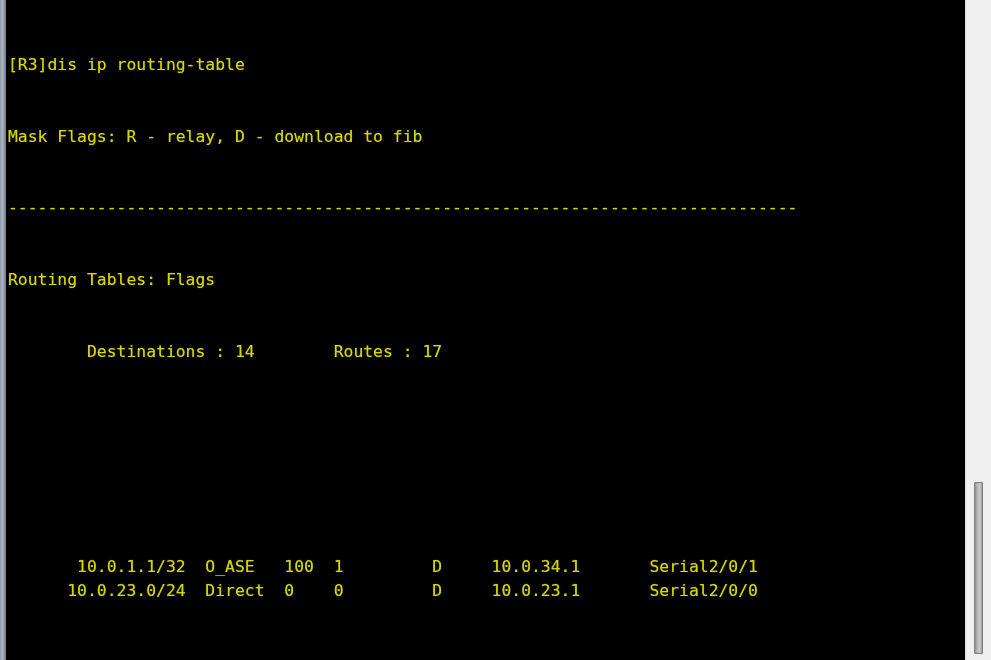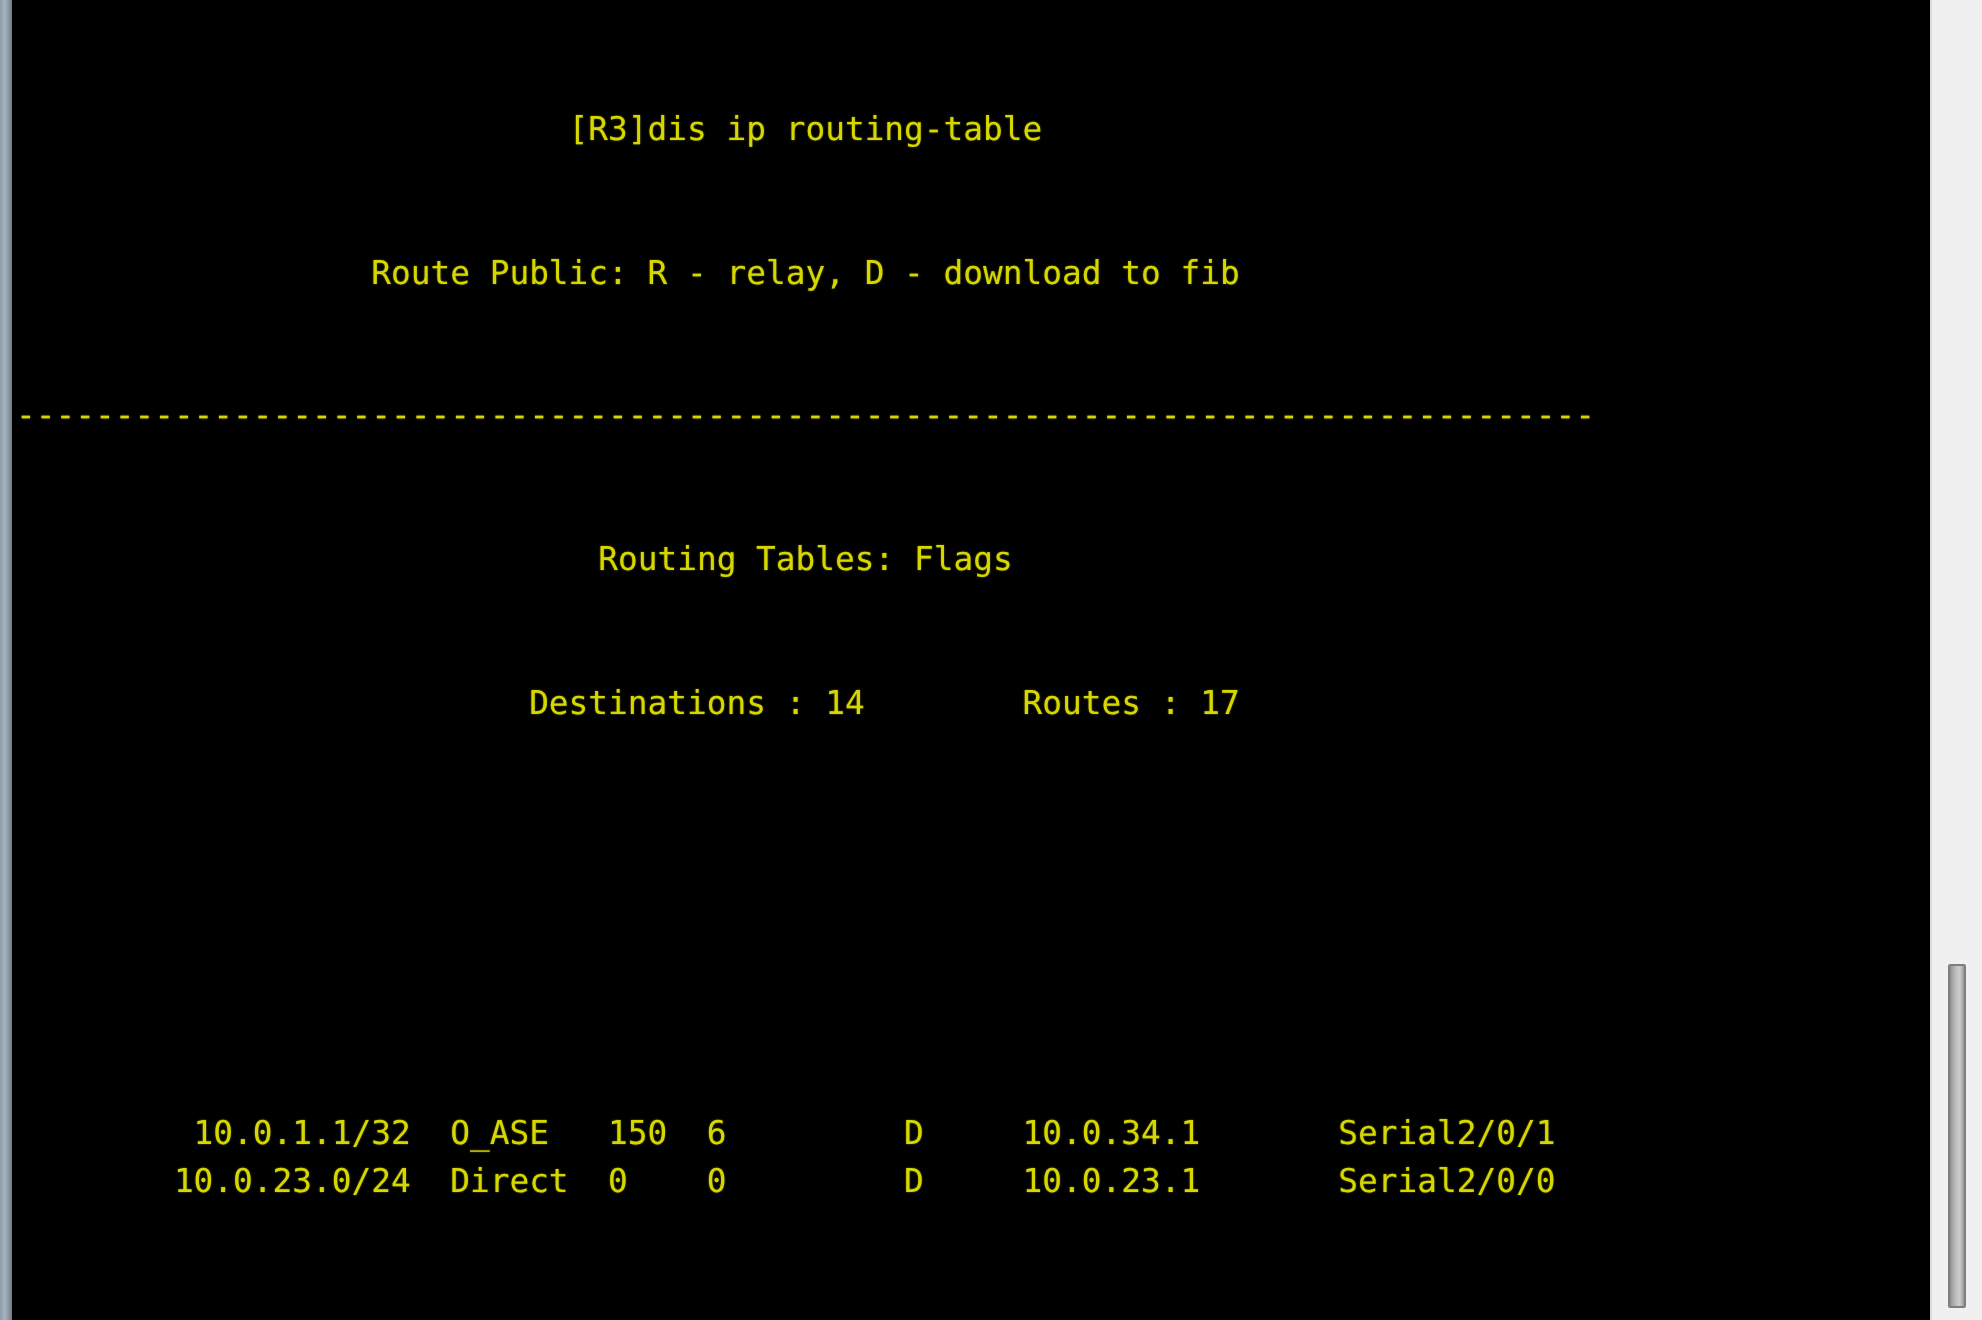--- a/index.html
+++ b/index.html
@@ -33,21 +33,21 @@
     position: absolute;
     left: 2px; top: 5px;
     white-space: pre;
     font-family: "DejaVu Sans Mono", "Liberation Mono", monospace;
     font-size: 16.4px;
     line-height: 23.9px;
     letter-spacing: 0px;
     color: #d7d700;
     text-shadow: 0 0 1px rgba(215,215,0,0.55);
   }
-  .line { display: block; height: 23.9px; text-align: center; }
+  .line { display: block; height: 23.9px; }
   .blank { display: block; height: 23.9px; }
   
   #scrollbar-track {
     position: absolute;
     right: 0; top: 0;
     width: 26px; height: 660px;
     background: #f0f0f0;
     border-left: 1px solid #dcdcdc;
   }
   #scrollbar-thumb {
@@ -64,27 +64,27 @@
 </head>
 <body>
 
 <div id="app">
 
   <div id="left-border"></div>
 
   <div id="terminal">
     <div id="screen">
       <span class="line">[R3]dis ip routing-table</span>
-      <span class="line">Route Public: R - relay, D - download to fib</span>
+      <span class="line">Mask Flags: R - relay, D - download to fib</span>
       <span class="line">--------------------------------------------------------------------------------</span>
       <span class="line">Routing Tables: Flags</span>
       <span class="line">        Destinations : 14        Routes : 17</span>
       <span class="blank"> </span>
       <span class="blank"> </span>
-      <span id="route-rows"><span class="line">       10.0.1.1/32  O_ASE   150  6         D     10.0.34.1       Serial2/0/1</span><span class="line">      10.0.23.0/24  Direct  0    0         D     10.0.23.1       Serial2/0/0</span></span>
+      <span id="route-rows"><span class="line">       10.0.1.1/32  O_ASE   100  1         D     10.0.34.1       Serial2/0/1</span><span class="line">      10.0.23.0/24  Direct  0    0         D     10.0.23.1       Serial2/0/0</span></span>
       
       
     </div>
   </div>
 
   <div id="scrollbar-track">
     <div id="scrollbar-thumb"></div>
   </div>
 
 </div>

